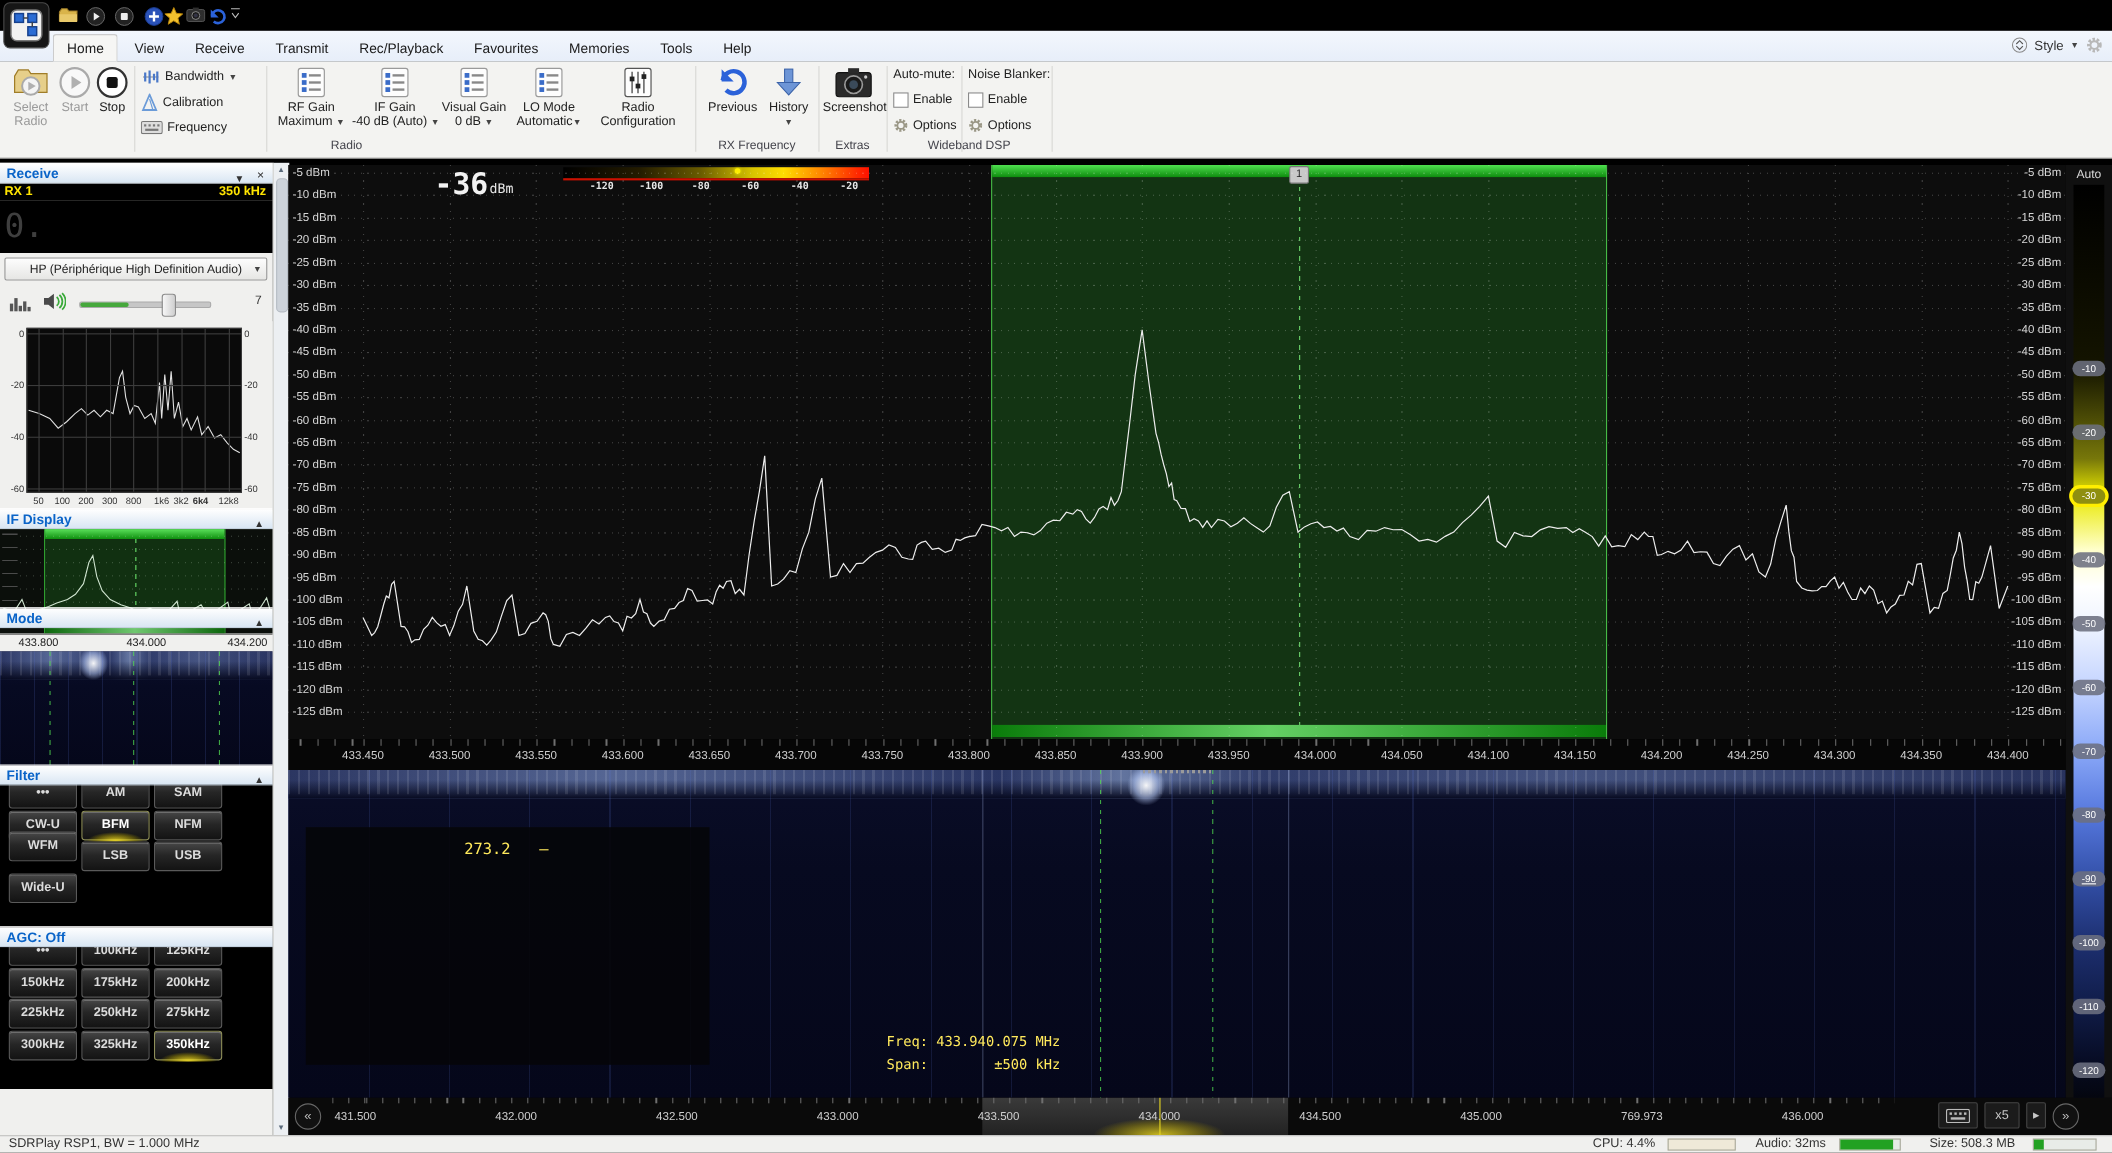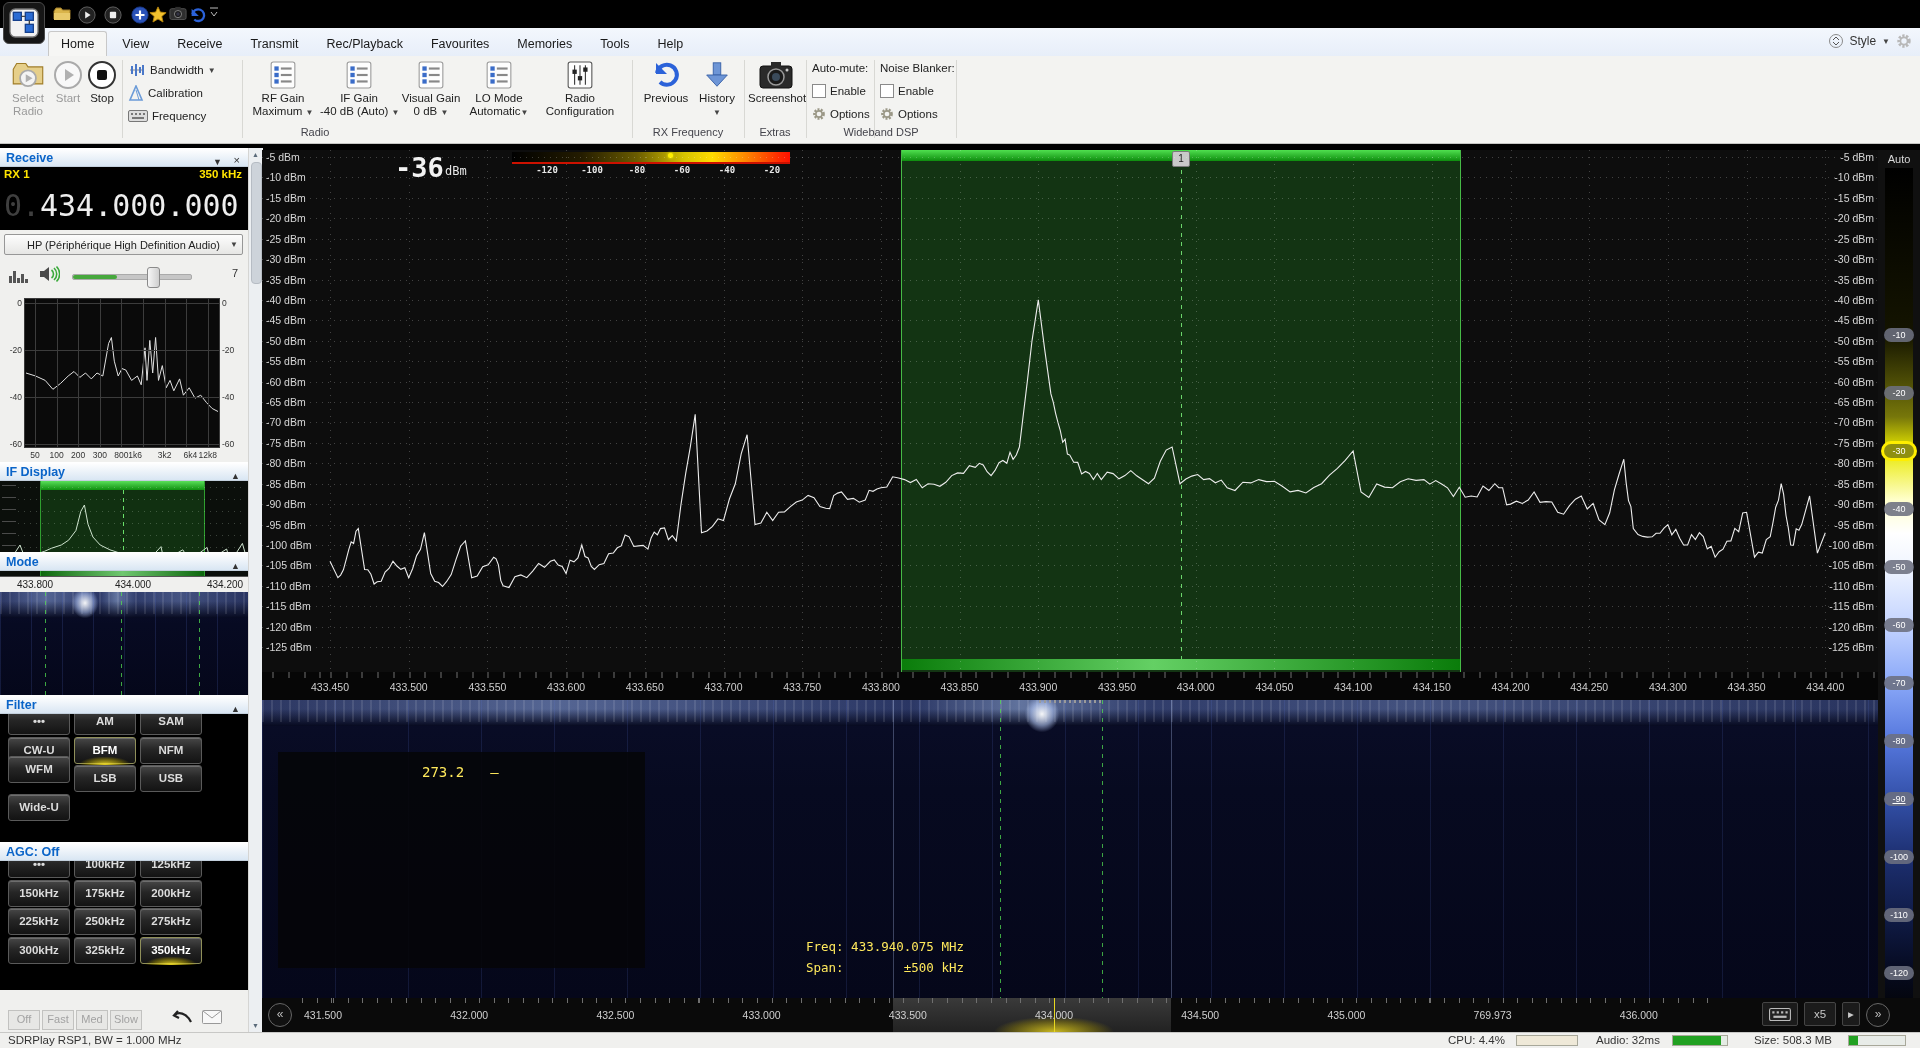--- a/index.html
+++ b/index.html
@@ -441,21 +441,20 @@
     <span>Receive</span>
     <span class="hctl" style="right:26px">▼</span>
     <span class="hctl" style="right:8px;font-size:11px;top:2px">×</span>
   </div>
   <div class="abs" id="rxbar">
     <span style="position:absolute;left:4px">RX 1</span>
     <span style="position:absolute;right:6px">350 kHz</span>
   </div>
   <div class="abs" id="freqdisp">
     <span class="dim" style="position:absolute;left:4px">0.</span>
-    <span class="lit" style="position:absolute;left:40px">434.000.000</span>
   </div>
   <div class="abs" id="audiodrop">
     <span>HP (Périphérique High Definition Audio)</span>
     <span class="dd">▼</span>
   </div>
   <div class="abs" id="volrow">
     <span class="abs" style="left:8px;top:6px;width:20px;height:18px">
         <svg viewBox="0 0 20 18">
           <g fill="#555">
             <rect x="1" y="10" width="3" height="7"></rect>
@@ -499,23 +498,23 @@
         <div class="aggl" style="left: 0px; top: 4px; width: 194px; height: 1px;"></div>
         <div class="aggl" style="left: 0px; top: 51px; width: 194px; height: 1px;"></div>
         <div class="aggl" style="left: 0px; top: 98px; width: 194px; height: 1px;"></div>
         <div class="aggl" style="left: 0px; top: 145px; width: 194px; height: 1px;"></div>
       </div>
   <div class="aglab" style="left: 24px; top: 158px; width: 22px; text-align: center;">50</div>
       <div class="aglab" style="left: 45.6px; top: 158px; width: 22px; text-align: center;">100</div>
       <div class="aglab" style="left: 67.2px; top: 158px; width: 22px; text-align: center;">200</div>
       <div class="aglab" style="left: 88.8px; top: 158px; width: 22px; text-align: center;">300</div>
       <div class="aglab" style="left: 110.4px; top: 158px; width: 22px; text-align: center;">800</div>
-      <div class="aglab" style="left: 120px; top: 158px; width: 22px; text-align: right;">1k6</div>
+      <div class="aglab" style="left: 140px; top: 158px; width: 22px; text-align: left;">1k6</div>
       <div class="aglab" style="left: 153.6px; top: 158px; width: 22px; text-align: center;">3k2</div>
-      <div class="aglab" style="left: 175.2px; top: 158px; width: 22px; text-align: right;">6k4</div>
+      <div class="aglab" style="left: 175.2px; top: 158px; width: 22px; text-align: left; font-weight: bold;">6k4</div>
       <div class="aglab" style="left: 196.8px; top: 158px; width: 22px; text-align: center;">12k8</div>
       <div class="aglab" style="left: 2px; top: 6px; width: 20px; text-align: right;">0</div>
       <div class="aglab" style="left: 222px; top: 6px; width: 24px;">0</div>
       <div class="aglab" style="left: 2px; top: 53px; width: 20px; text-align: right;">-20</div>
       <div class="aglab" style="left: 222px; top: 53px; width: 24px;">-20</div>
       <div class="aglab" style="left: 2px; top: 100px; width: 20px; text-align: right;">-40</div>
       <div class="aglab" style="left: 222px; top: 100px; width: 24px;">-40</div>
       <div class="aglab" style="left: 2px; top: 147px; width: 20px; text-align: right;">-60</div>
       <div class="aglab" style="left: 222px; top: 147px; width: 24px;">-60</div>
     </div>
@@ -587,38 +586,20 @@
       <div class="gbtn" style="left: 8px; top: 65px;">225kHz</div>
       <div class="gbtn" style="left: 74px; top: 65px;">250kHz</div>
       <div class="gbtn" style="left: 140px; top: 65px;">275kHz</div>
       <div class="gbtn" style="left: 8px; top: 93.5px;">300kHz</div>
       <div class="gbtn" style="left: 74px; top: 93.5px;">325kHz</div>
       <div class="gbtn active" style="left: 140px; top: 93.5px;">350kHz</div>
     </div>
   <div class="phead" style="top:694px">
     <span>AGC: Off</span>
   </div>
-  <div class="abs" id="agcpanel">
-    <span class="abs" style="left:170px;top:20px;width:22px;height:14px">
-        <svg viewBox="0 0 22 14">
-          <path d="M21 12C16 2 8 2 5 5" fill="none" stroke="#222" stroke-width="2.2"></path>
-          <path d="M8 1L4 5.5 9 8" fill="none" stroke="#222" stroke-width="2.2"></path>
-        </svg>
-      </span>
-    <span class="abs" style="left:202px;top:20px;width:20px;height:14px">
-        <svg viewBox="0 0 20 14">
-          <rect x=".5" y=".5" width="19" height="13" rx="1" fill="#f8f8f8" stroke="#999"></rect>
-          <path d="M1 1l9 7 9-7" fill="none" stroke="#999"></path>
-        </svg>
-      </span>
-  <div class="agcbtn" style="left: 8px;">Off</div>
-      <div class="agcbtn" style="left: 42px;">Fast</div>
-      <div class="agcbtn" style="left: 76px;">Med</div>
-      <div class="agcbtn" style="left: 110px;">Slow</div>
-    </div>
 </div>
 <div class="abs" id="lscroll">
   <span class="sarr" style="top:3px">▲</span>
   <div class="thumb"></div>
   <span class="sarr" style="bottom:3px">▼</span>
 </div>
 
 <div class="abs" id="spectrum">
   <div id="region" style="left: 638.575px; width: 558.77px;">
     <div class="topbar"></div>

